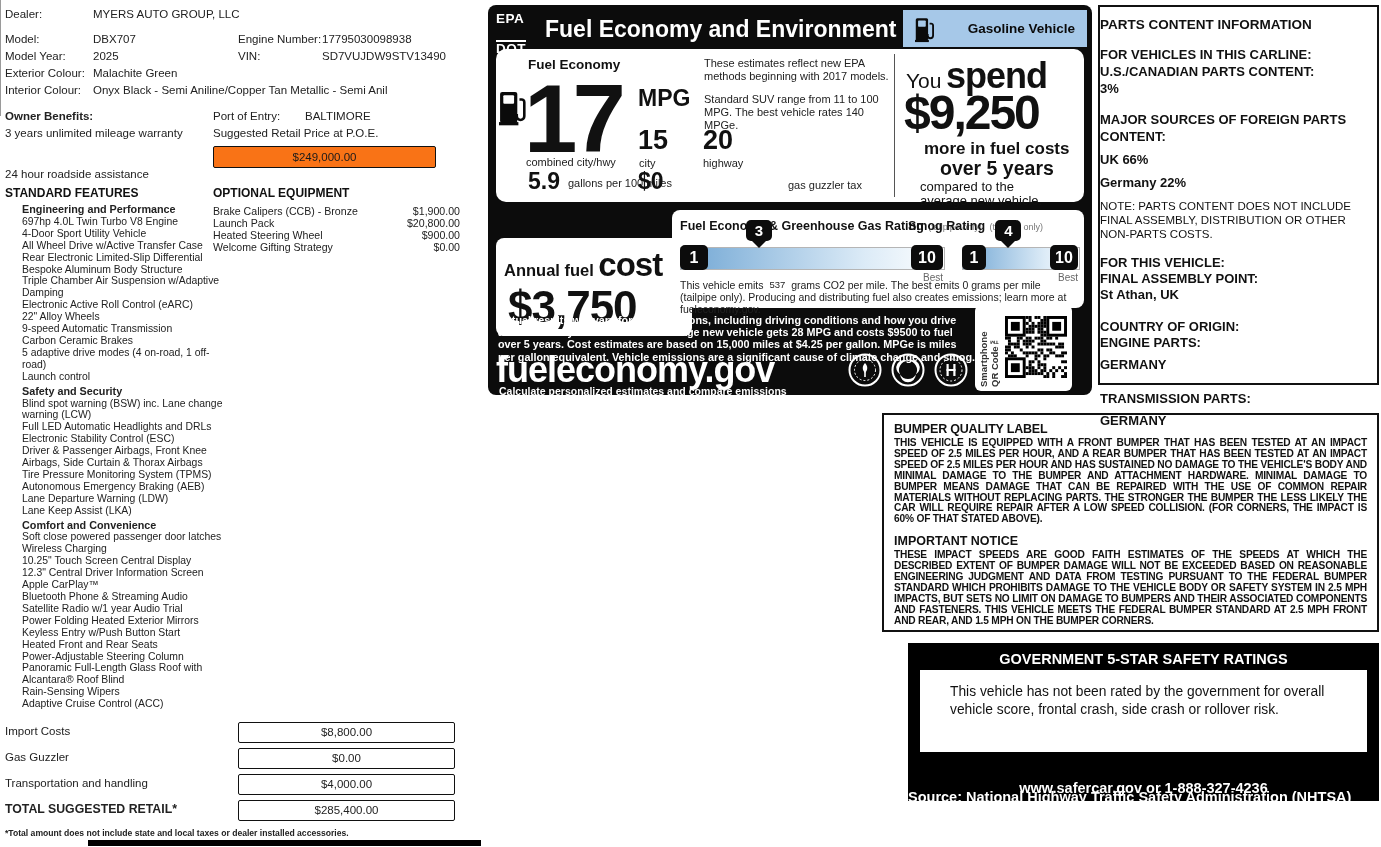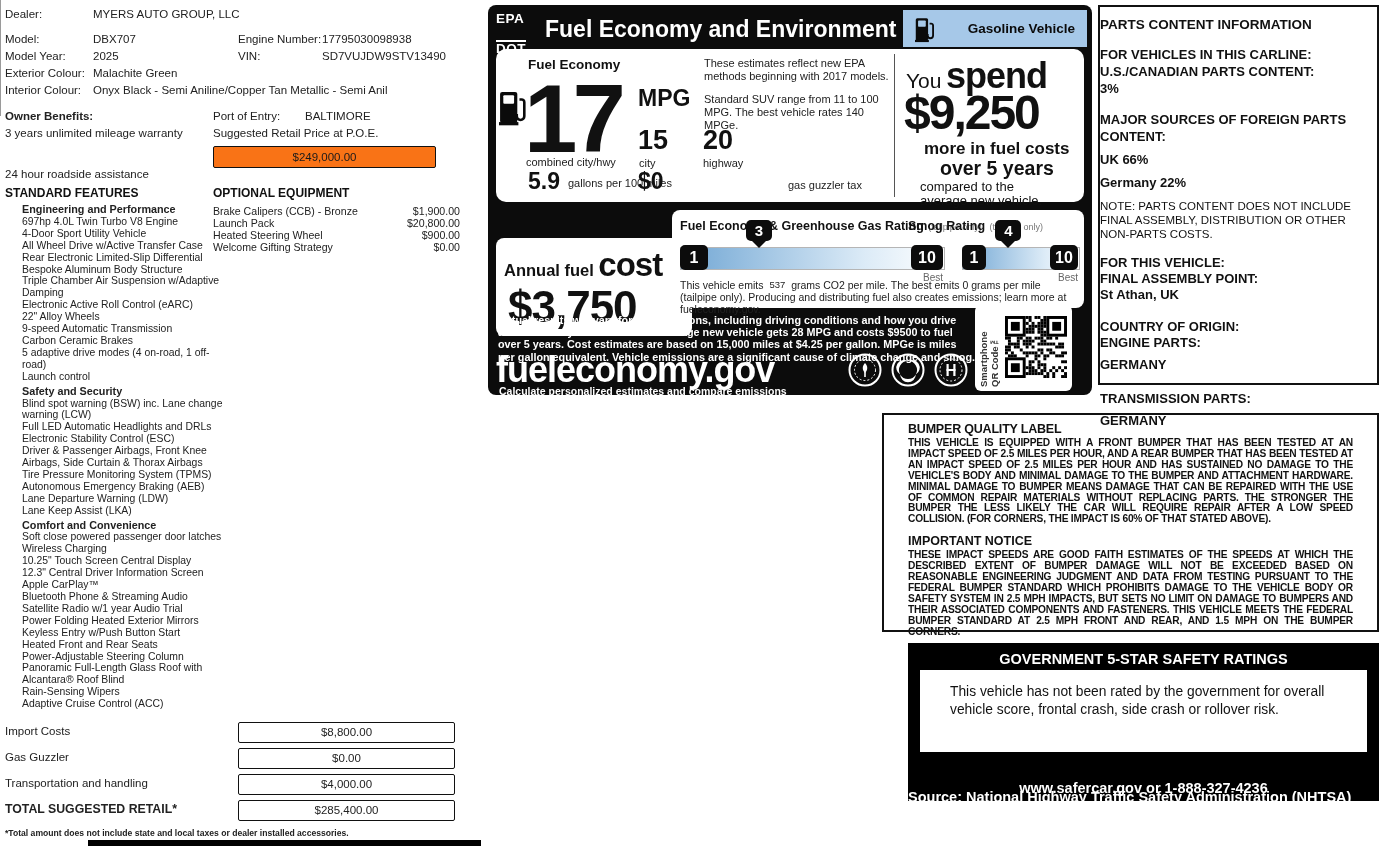--- a/index.html
+++ b/index.html
@@ -83,21 +83,21 @@
 
   
   .parts-box{left:1098px;top:5px;width:281px;height:380px;border:2.5px solid #111;box-sizing:border-box;padding:10px 0;color:#111;}
   .pc-title{font-size:13.5px;font-weight:bold;margin-bottom:14px;}
   .pc-bold{font-size:13px;font-weight:bold;line-height:17px;}
   .pc-gap{margin-top:14px;}
   .pc-source{margin-top:6px;}
   .pc-note{font-size:11.5px;line-height:14px;margin-top:8px;}
   .pc-line15{font-size:13px;font-weight:bold;line-height:16px;}
 
-  .bumper-box{left:882px;top:413px;width:497px;height:219px;border:2px solid #111;box-sizing:border-box;padding:7px 24px;color:#111;}
+  .bumper-box{left:882px;top:413px;width:497px;height:219px;border:2px solid #111;box-sizing:border-box;padding:7px 10px;color:#111;}
   .bq-title{font-size:12.5px;font-weight:bold;letter-spacing:-.2px;}
   .bq-body{font-size:10.2px;font-weight:bold;line-height:10.9px;letter-spacing:-.2px;margin-top:2px;text-align:justify;}
   .bq-notice{font-size:12.5px;font-weight:bold;margin-top:9px;}
 
   .safety-box{left:908px;top:643px;width:471px;height:158px;background:#000;color:#fff;}
   .sf-title{position:absolute;left:0;top:8px;width:100%;text-align:center;font-size:14.5px;font-weight:bold;}
   .sf-white{position:absolute;left:12px;top:27px;width:447px;height:82px;background:#fff;color:#111;box-sizing:border-box;padding:13px 28px 0 30px;font-size:13.8px;line-height:18px;}
   .sf-src1{position:absolute;left:0;top:118px;width:100%;text-align:left;font-size:14.5px;font-weight:bold;margin-top:28px;}
   .sf-src2{position:absolute;left:0;top:137px;width:100%;text-align:center;font-size:14.5px;font-weight:bold;}
 

